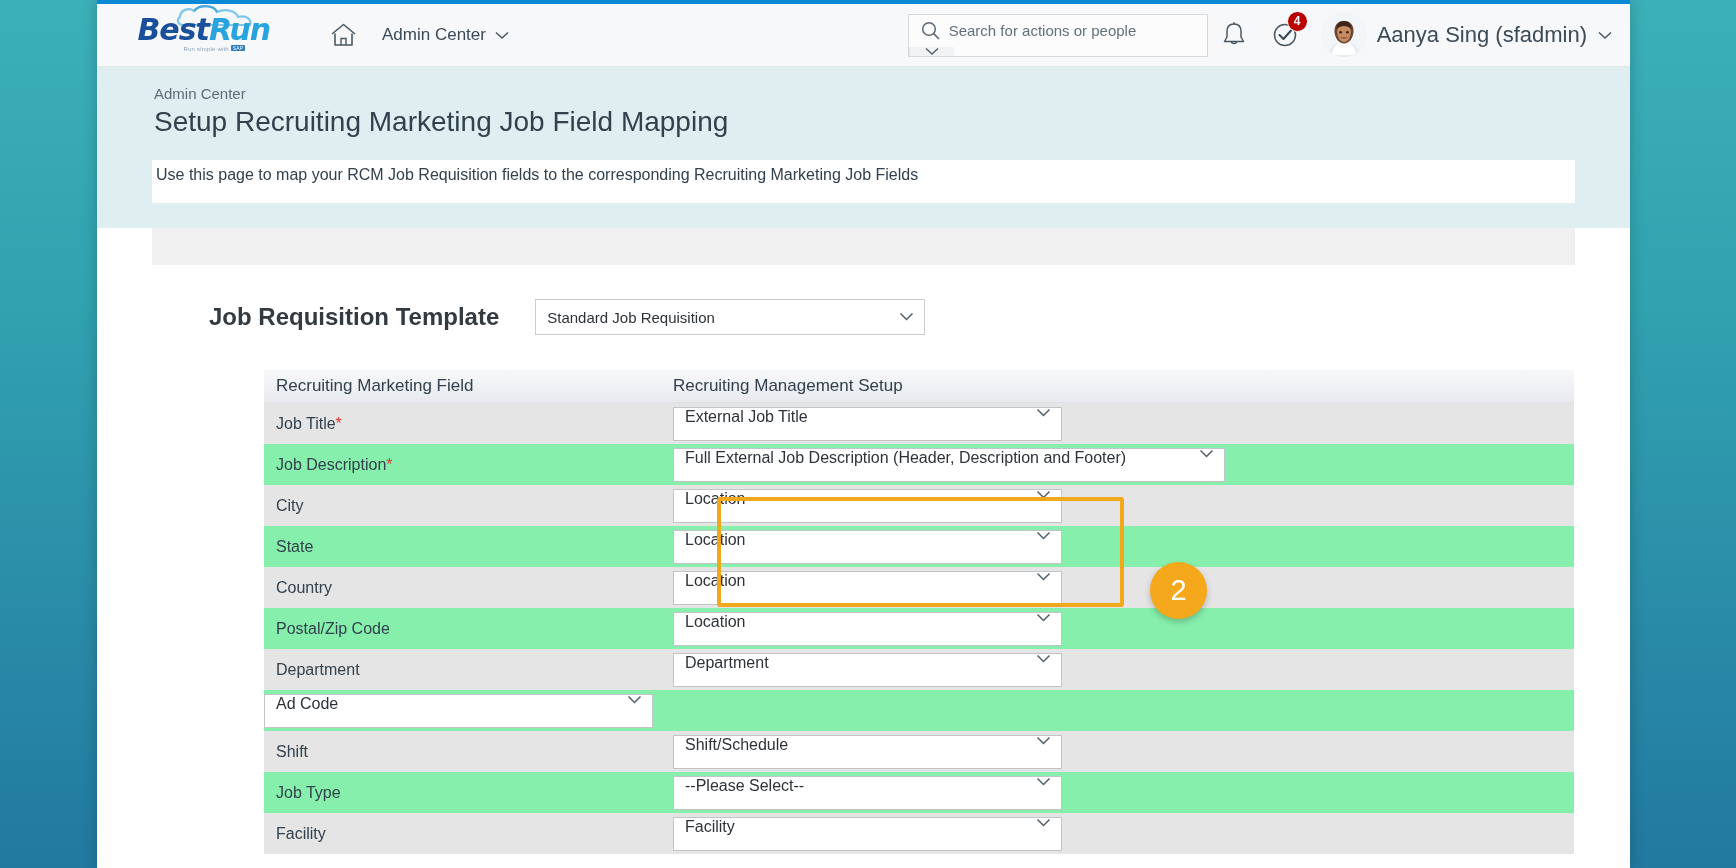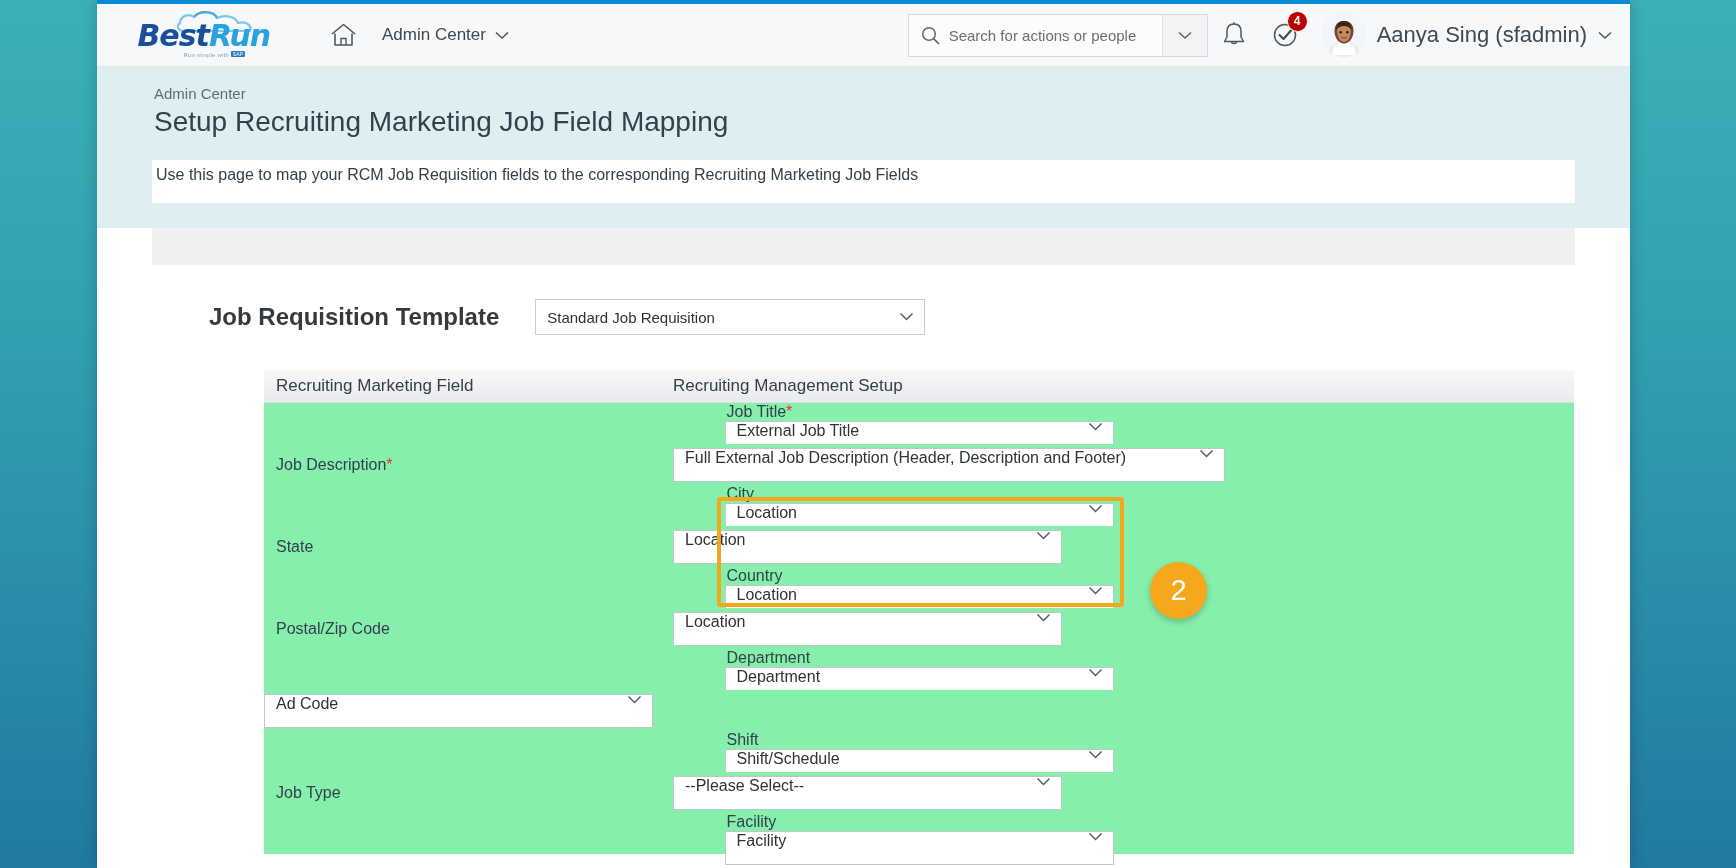--- a/index.html
+++ b/index.html
@@ -30,21 +30,21 @@
   #header {
     height: 63px;
     background: #f7f8f9;
     border-bottom: 1px solid #e3e5e7;
     display: flex;
     align-items: center;
     position: relative;
   }
   #logo-block {
     width: 193px;
-    display: flex; align-items: center; justify-content: center;
+    display: flex; align-items: flex-start; justify-content: center;
     height: 100%;
     flex: 0 0 auto;
     padding-left: 20px;
   }
   .logo-wrap {
     position: relative;
     width: 132px; height: 50px;
   }
   .logo-cloud { position: absolute; left: 38px; top: 1px; }
   .logo-text {
@@ -85,20 +85,21 @@
     margin-left: auto;
     display: flex; align-items: center;
     height: 100%;
   }
   #search-box {
     display: flex; align-items: stretch;
     height: 43px;
     border: 1px solid #d6dade;
     background: #fcfcfd;
     width: 300px;
+    flex-direction: column;
   }
   .search-field {
     flex: 1;
     display: flex; align-items: center; gap: 9px;
     padding-left: 12px;
     cursor: text;
   }
   .search-ph { font-size: 15px; color: #62707c; }
   .search-caret {
     width: 45px;
@@ -195,21 +196,21 @@
     font-size: 17px; color: #32414d;
   }
   .col-a { width: 409px; padding-left: 12px; flex: 0 0 auto; }
   .col-b { flex: 1; }
   .tbl-row {
     display: flex; align-items: center;
     height: 41px;
     position: relative;
   }
   .tbl-row.odd  { background: #86efac; }
-  .tbl-row.even { background: #86efac; flex-direction: column; }
+  .tbl-row.even { background: #e5e5e5; }
   .row-label {
     width: 409px; flex: 0 0 auto;
     padding-left: 12px;
     font-size: 16px; color: #32414d;
   }
   .req-star { color: #e3342f; font-size: 16px; }
   .row-ctl { flex: 1; position: relative; }
   .row-select {
     border: 1px solid #c0c5ca;
     background: #fff;

